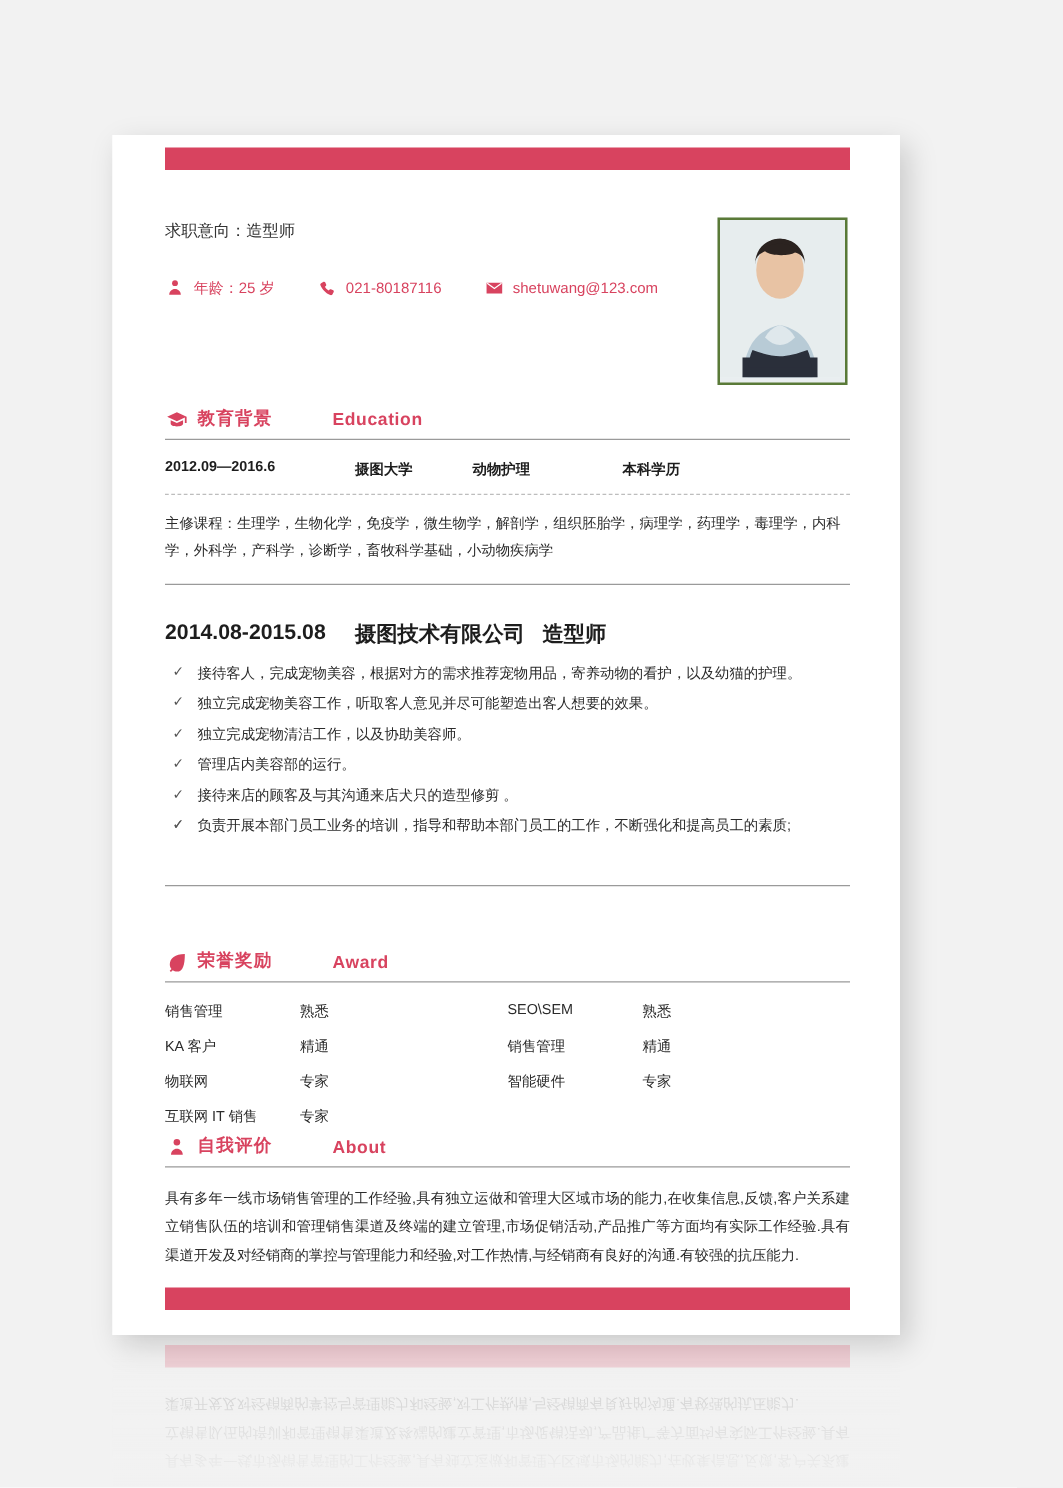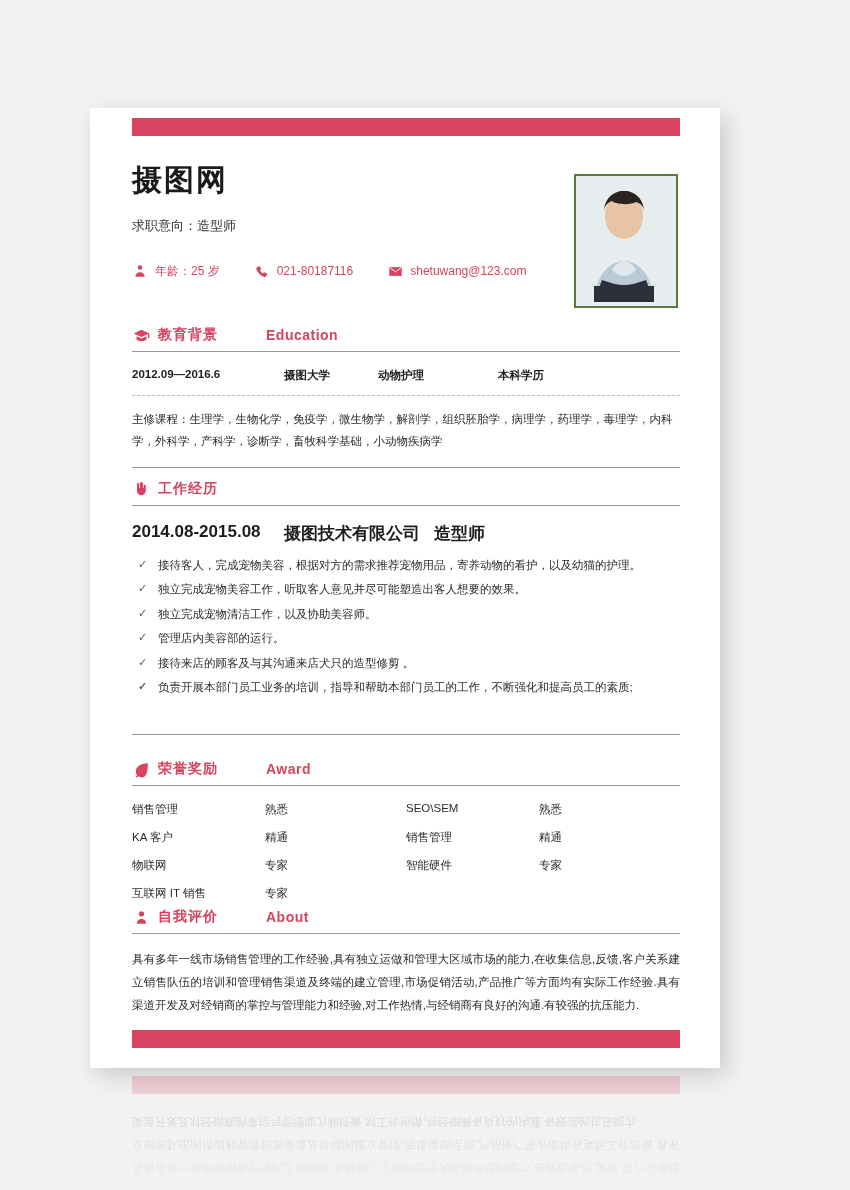--- a/index.html
+++ b/index.html
@@ -189,21 +189,20 @@
     margin-top: 16px;
     display: flex;
     flex-wrap: wrap;
   }
   .skill {
     width: 50%;
     font-size: 11.5px;
     color: #2b2b2b;
     margin-bottom: 13px;
     display: flex;
-    gap: 25px;
   }
   .skill .k { width: 108px; }
   .skill .v { }
   .about-text {
     margin-top: 14px;
     font-size: 11.5px;
     color: #2b2b2b;
     line-height: 2.0;
     text-align: justify;
   }
@@ -247,21 +246,20 @@
 </head>
 <body>
 
 <div class="page-shadow"></div>
 
 <div class="sheet">
 
   <div class="top-bar"></div>
 
   <div class="header">
-    <div class="name">摄图网</div>
     <div class="objective">
       <span>求职意向：</span><span>造型师</span>
     </div>
     <div class="contact-row">
       <div class="contact-item">
         <span class="ico">
           <svg width="14" height="14" viewBox="0 0 24 24" fill="#d8435f">
               <circle cx="12" cy="6" r="4"></circle>
               <path d="M4 22c0-4.4 3.6-8 8-8s8 3.6 8 8z"></path>
             </svg>
@@ -318,29 +316,20 @@
       <span class="c2">摄图大学</span>
       <span class="c3">动物护理</span>
       <span class="c4">本科学历</span>
     </div>
     <div class="divider-dash"></div>
     <div class="body-text">主修课程：生理学，生物化学，免疫学，微生物学，解剖学，组织胚胎学，病理学，药理学，毒理学，内科学，外科学，产科学，诊断学，畜牧科学基础，小动物疾病学</div>
     <div class="rule-bottom"></div>
   </div>
 
   <div class="sec" style="top:372px;">
-    <div class="sec-head">
-      <span class="ico">
-        <svg width="16" height="16" viewBox="0 0 24 24" fill="#d8435f">
-            <path d="M12 2c-.9 0-1.6.7-1.6 1.6v7H9.2v-6c0-.9-.7-1.6-1.6-1.6S6 3.7 6 4.6v9.6c0 4 2.8 7.2 6.6 7.2s6.6-3 6.6-7V7.2c0-.9-.7-1.6-1.6-1.6s-1.6.7-1.6 1.6v3.4h-1.2V3.6C14.8 2.7 14.1 2 13.2 2z"></path>
-          </svg>
-      </span>
-      <span class="sec-cn">工作经历</span>
-      <span class="sec-en"></span>
-    </div>
     <div class="job-line">
       <span class="c1">2014.08-2015.08</span>
       <span class="c2">摄图技术有限公司</span>
       <span class="c3">造型师</span>
     </div>
     <ul class="duties">
       <li><span class="chk">✓</span><span>接待客人，完成宠物美容，根据对方的需求推荐宠物用品，寄养动物的看护，以及幼猫的护理。</span></li>
       <li><span class="chk">✓</span><span>独立完成宠物美容工作，听取客人意见并尽可能塑造出客人想要的效果。</span></li>
       <li><span class="chk">✓</span><span>独立完成宠物清洁工作，以及协助美容师。</span></li>
       <li><span class="chk">✓</span><span>管理店内美容部的运行。</span></li>

